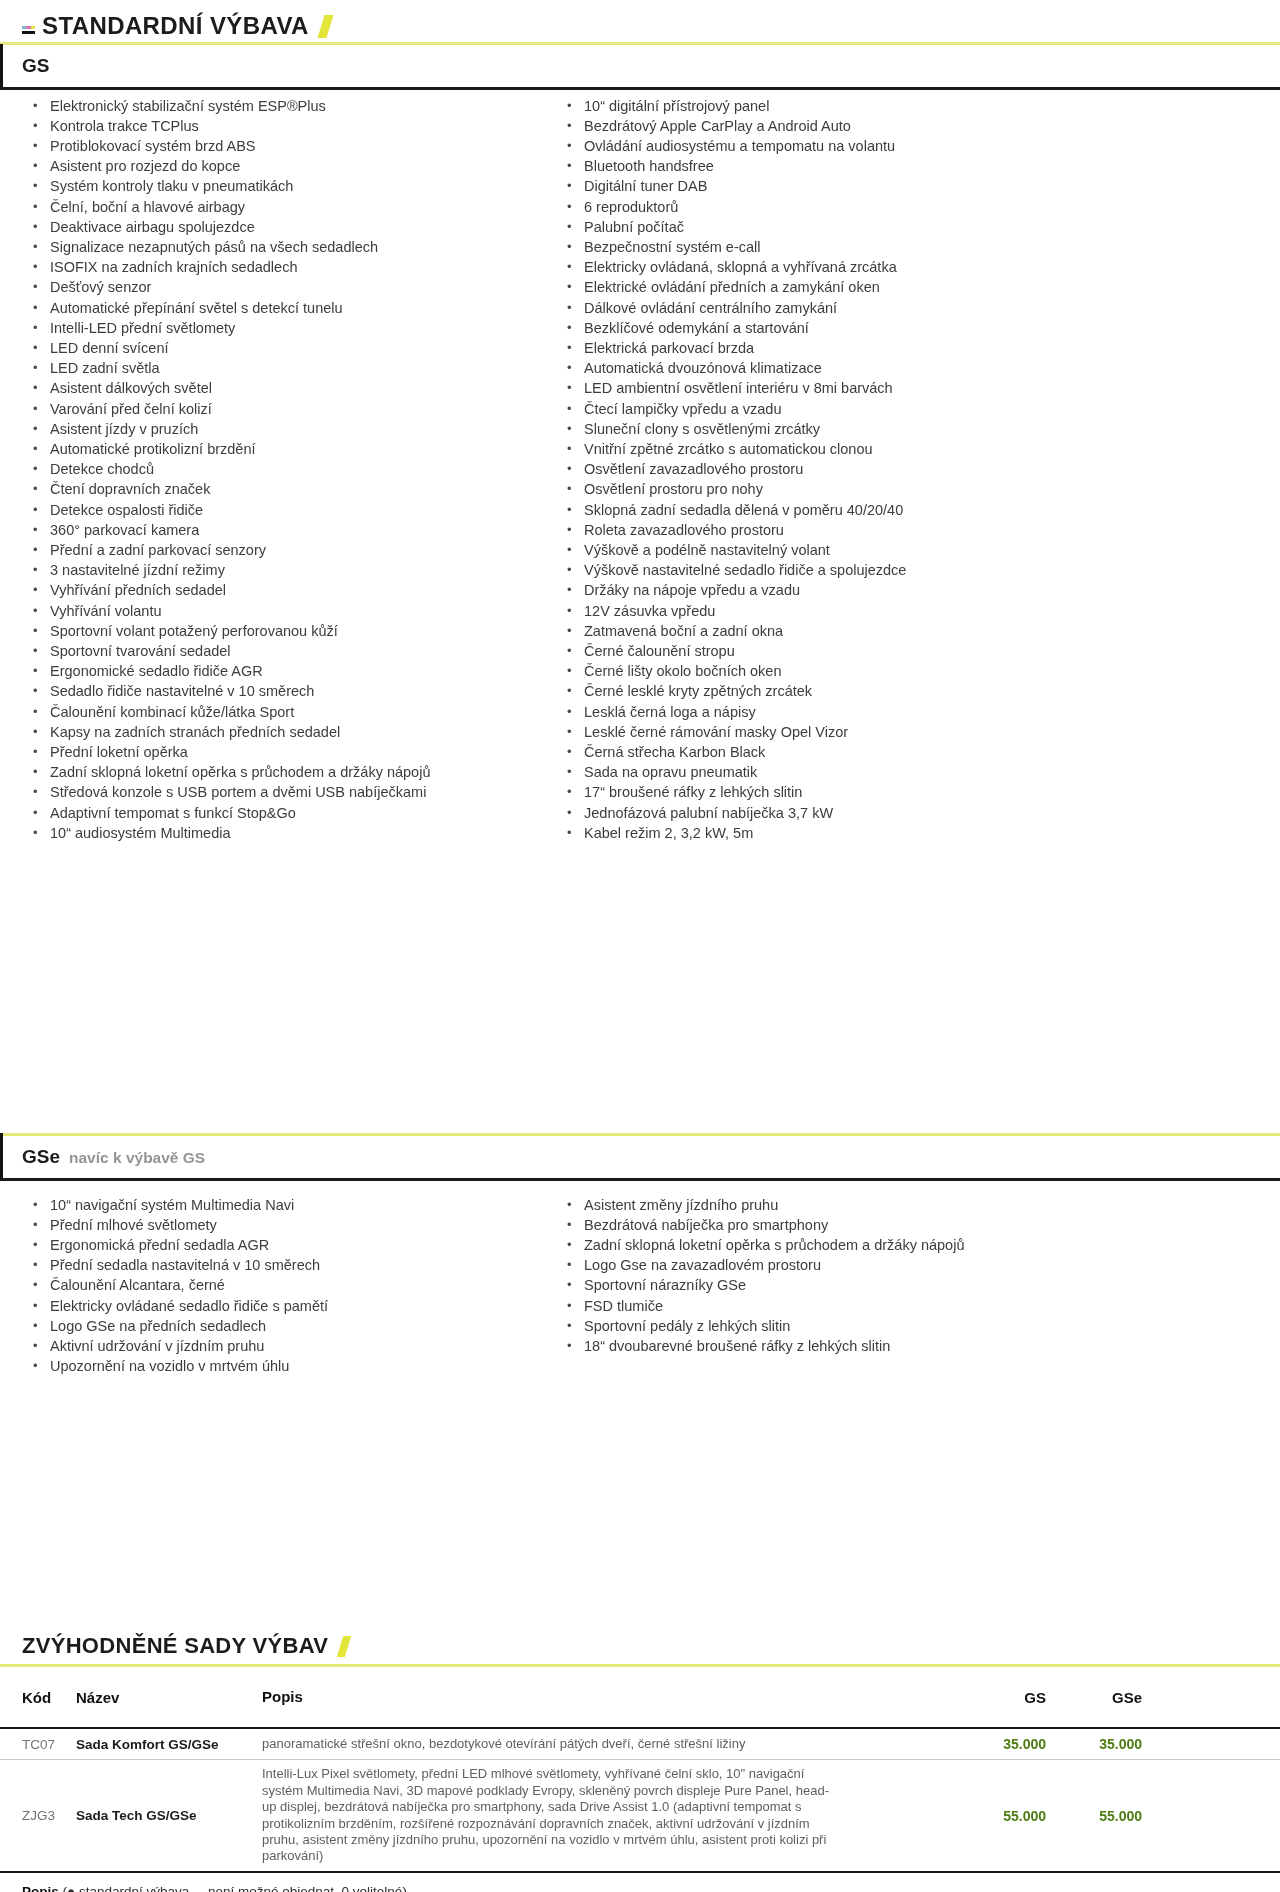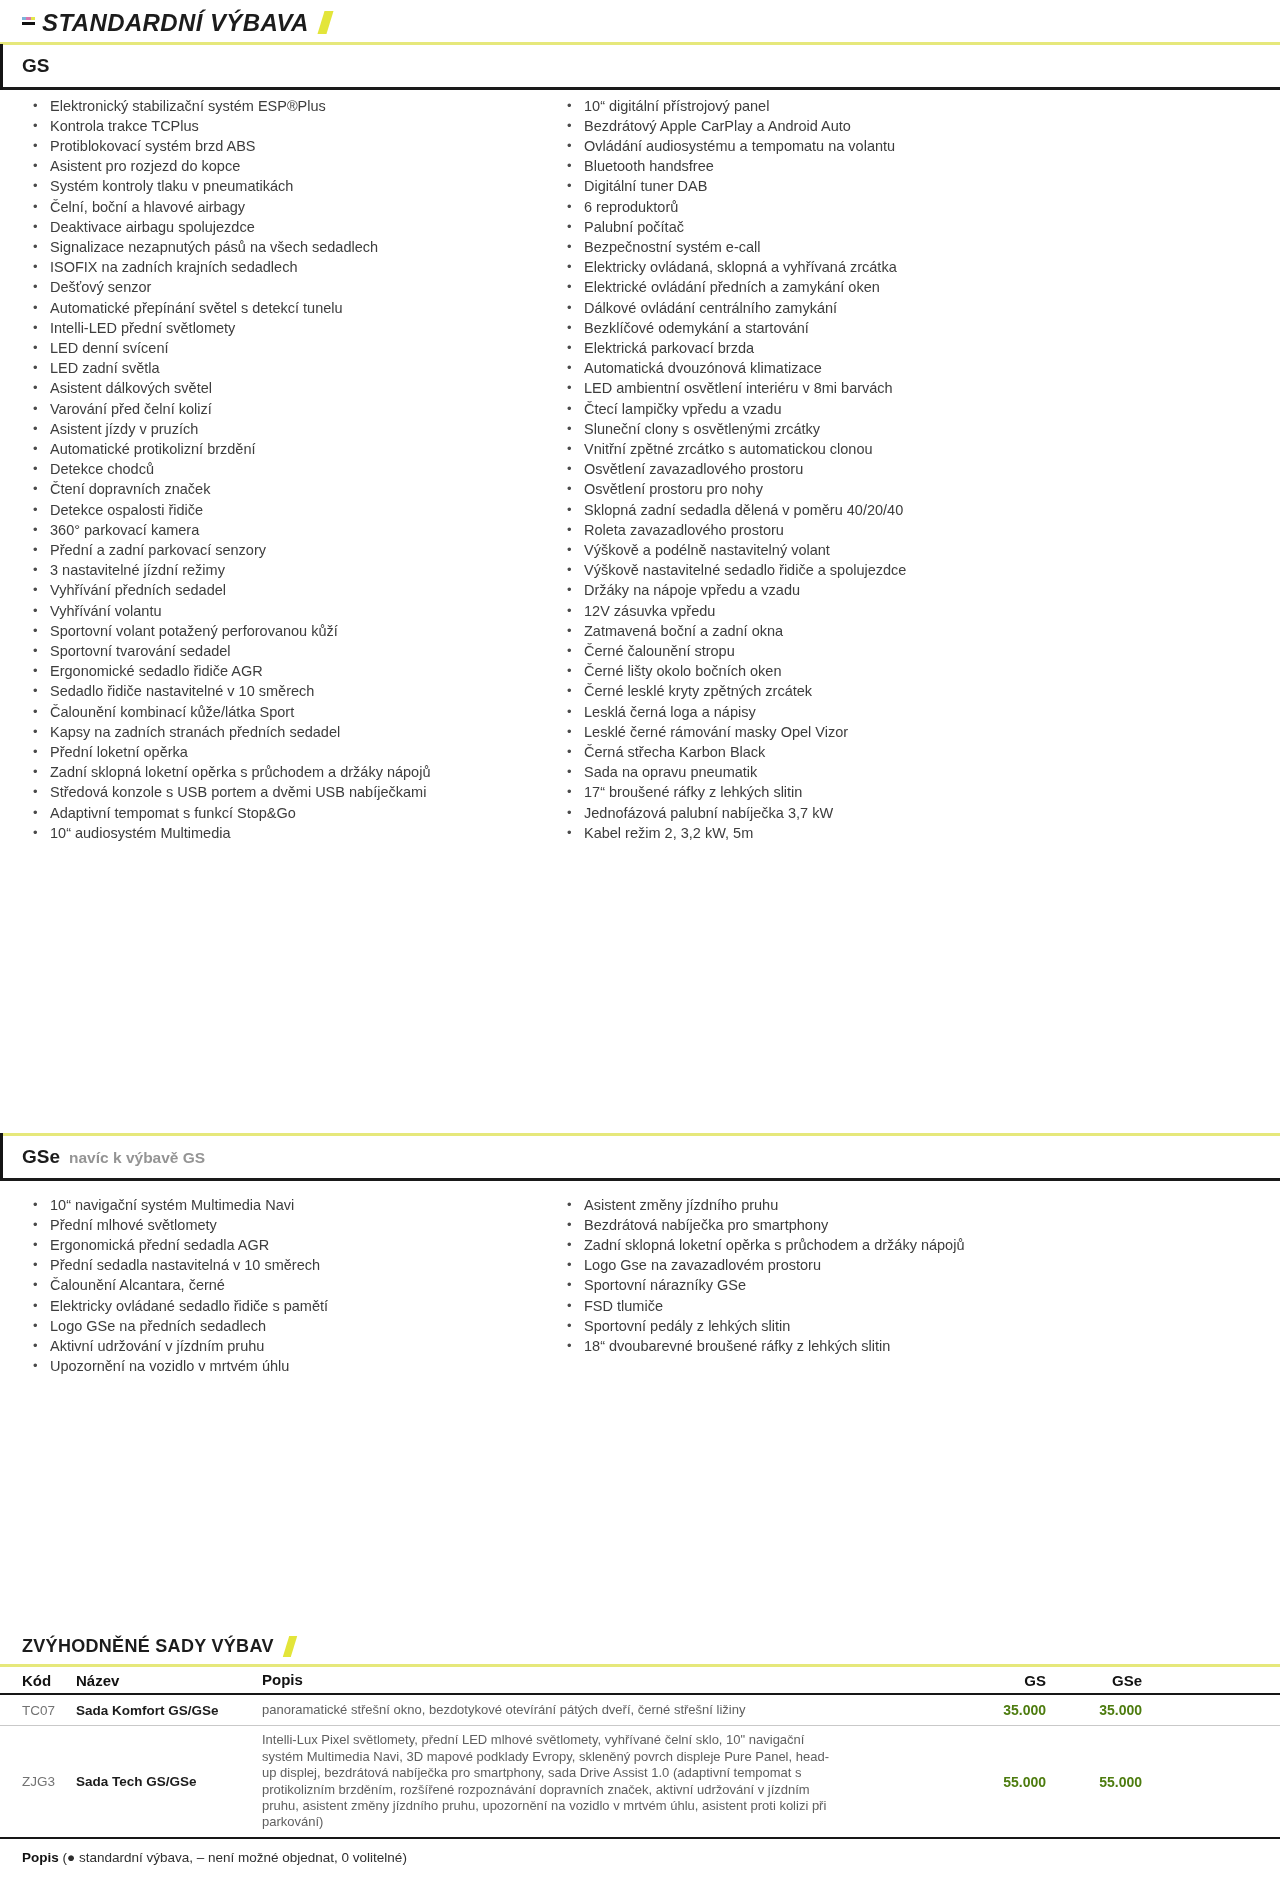--- a/index.html
+++ b/index.html
@@ -12,21 +12,21 @@
   .page { position:relative; width:1280px; height:1892px; }
 
   
   .rule { width:1280px; }
   .rule.yellow { height:3px; background:#e6e87b; }
   .rule.dark   { height:2.5px; background:#1a1a1a; }
 
   .edge-tab { position:absolute; left:0; width:3px; height:46px; background:#141414; }
 
   
-  .title-row { display:flex; align-items:flex-start; padding:10px 22px 0; height:42px;font-style:italic; }
+  .title-row { display:flex; align-items:center; padding:10px 22px 0; height:42px; }
   .regmark { width:13px; display:flex; flex-direction:column; gap:2px; margin:7px 7px 0 0; }
   .regmark .rm1 { height:3px; background:linear-gradient(90deg,#7ab4d9 0 34%,#d977ae 34% 67%,#e3e64a 67% 100%); }
   .regmark .rm2 { height:3px; background:#111; }
   h1.big-title { font-size:24px; line-height:26px; font-weight:700; letter-spacing:.4px; color:#1c1c1c; text-transform:uppercase; }
   .slash { display:inline-block; width:9px; height:23px; background:#e3e53a; transform:skewX(-17deg); margin:1px 0 0 12px; }
 
   
   .sec-head { display:flex; align-items:center; height:42px; padding:0 22px; }
   .sec-head h2 { font-size:19px; font-weight:700; color:#1c1c1c; }
   .sec-head .sub { font-size:15.5px; font-weight:700; color:#949494; margin-left:9px; padding-top:2px; }
@@ -37,27 +37,27 @@
   ul.list { list-style:none; width:534px; }
   ul.list + ul.list { flex:1; }
   ul.list li { display:flex; font-size:14.5px; line-height:20.2px; color:#3d3d3d; }
   .blt { flex:0 0 28px; padding-left:11px; font-size:13px; color:#4a4a4a; }
   .txt { flex:1; white-space:nowrap; overflow:hidden; }
 
   .gap-gse { margin-top:290px; }
 
   
   .pkg-title-row { display:flex; align-items:center; height:36px; margin-top:252px; padding:0 22px; }
-  .pkg-title-row h1 { font-size:18px; font-weight:700; letter-spacing:.3px; color:#1c1c1c; text-transform:uppercase; }
+  .pkg-title-row h1 { font-size:22px; font-weight:700; letter-spacing:.3px; color:#1c1c1c; text-transform:uppercase; }
   .pkg-title-row .slash { height:21px; width:8px; margin-top:0; }
 
   
   .trow { display:grid; grid-template-columns:54px 186px 596px 188px 96px 1fr;
           align-items:center; padding-left:22px; width:1280px; }
-  .trow.thead { height:28px; border-bottom:2.5px solid #161616; }
+  .trow.thead { height:62px; border-bottom:2.5px solid #161616; }
   .trow.thead span { font-size:15px; font-weight:700; color:#111; }
   .trow .c-gs, .trow .c-gse { text-align:right; }
   .rows .trow { border-bottom:1px solid #c9c9c9; min-height:31px; }
   .rows .trow:last-child { border-bottom:2.5px solid #161616; padding-top:6px; padding-bottom:6px; }
   .c-code { font-size:13.5px; color:#737373; }
   .c-name { font-size:13.5px; font-weight:700; color:#1c1c1c; padding-right:21px; }
   .c-desc { font-size:13px; line-height:16.4px; color:#5f5f5f; padding-right:18px; }
   .c-gs, .c-gse { font-size:14px; font-weight:700; color:#4d7c0f; }
 
   

